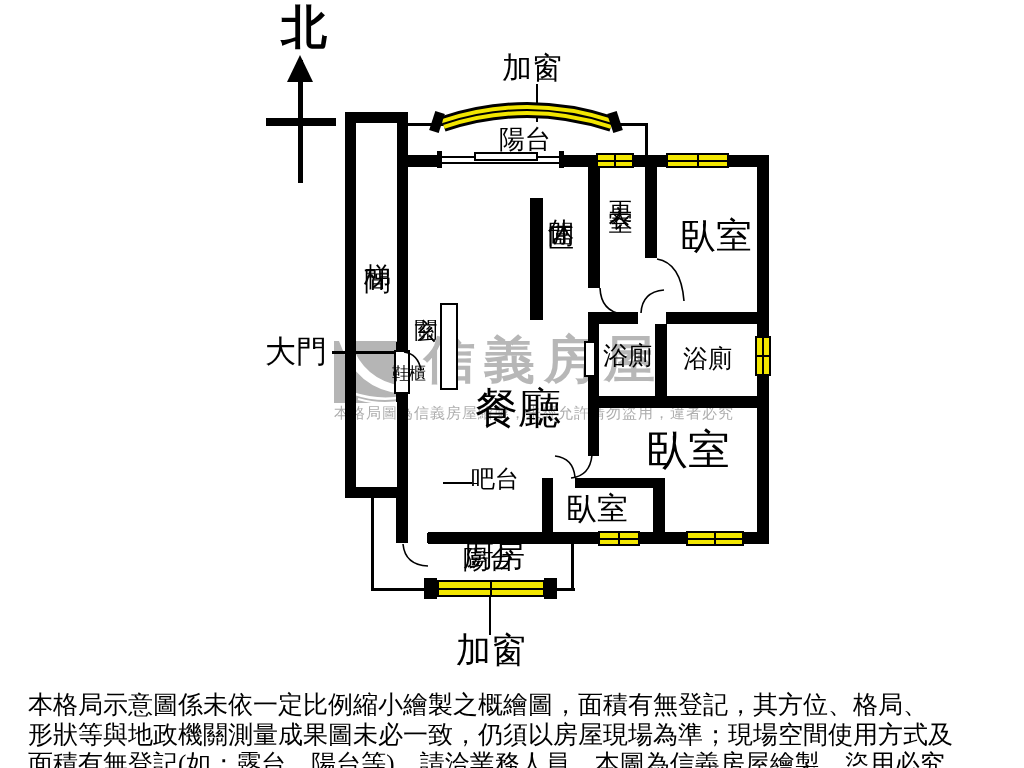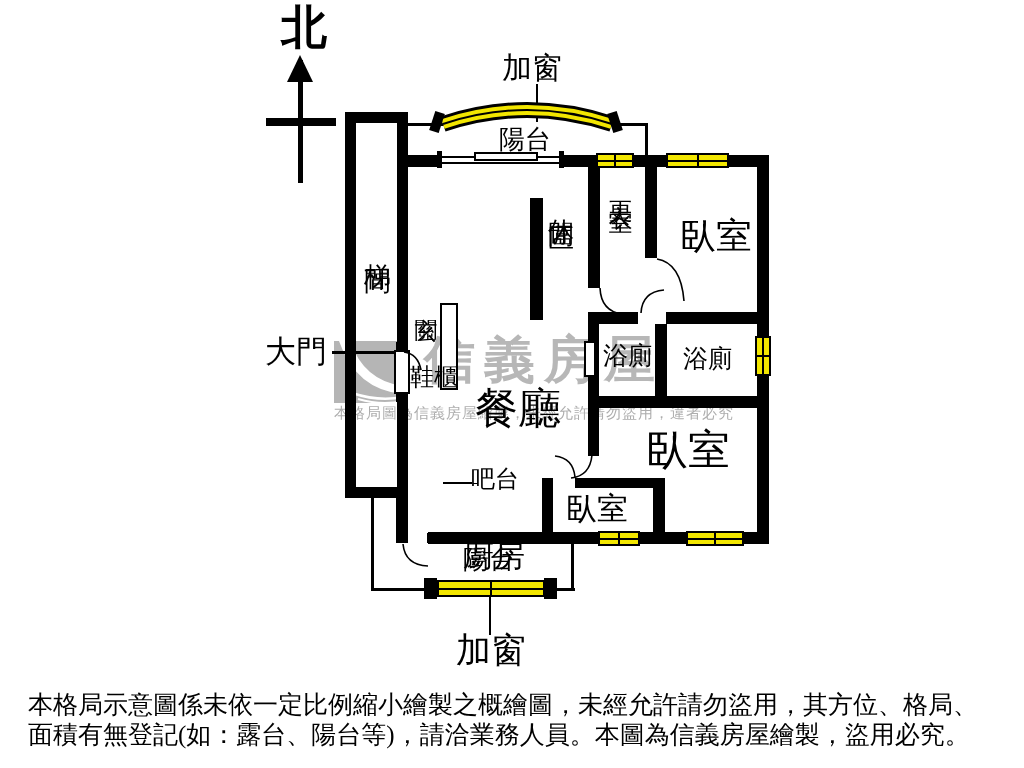--- a/index.html
+++ b/index.html
@@ -126,29 +126,30 @@
   <div class="tl" style="left:266px;top:118px;width:70px;height:8px;"></div>
 
   <div class="lbl" style="left:502px;top:52px;font-size:30px;">加窗</div>
   <div class="lbl" style="left:499px;top:126px;font-size:26px;">陽台</div>
   <div class="lbl vert" style="left:547px;top:198px;font-size:26px;letter-spacing:4px;">休閒區</div>
   <div class="lbl vert" style="left:607px;top:182px;font-size:24px;letter-spacing:4px;">更衣室</div>
   <div class="lbl" style="left:680px;top:217px;font-size:36px;">臥室</div>
   <div class="lbl vert" style="left:363px;top:242px;font-size:27px;letter-spacing:5px;">梯間</div>
   <div class="lbl" style="left:265px;top:336px;font-size:31px;">大門</div>
   <div class="lbl vert" style="left:413px;top:299px;font-size:23px;letter-spacing:2px;">玄關</div>
-  <div class="lbl" style="left:410px;top:365px;font-size:24px;text-align:center;">鞋櫃</div>
+  <div class="lbl" style="left:392px;top:365px;font-size:17px;text-align:center;">鞋櫃</div>
   <div class="lbl" style="left:603px;top:343px;font-size:25px;">浴廁</div>
   <div class="lbl" style="left:683px;top:346px;font-size:25px;">浴廁</div>
   <div class="lbl" style="left:475px;top:386px;font-size:43px;">餐廳</div>
   <div class="lbl" style="left:646px;top:428px;font-size:42px;">臥室</div>
   <div class="lbl" style="left:471px;top:467px;font-size:24px;">吧台</div>
   <div class="lbl" style="left:463px;top:494px;font-size:31px;margin-top:46px;">廚房</div>
   <div class="lbl" style="left:566px;top:493px;font-size:31px;">臥室</div>
   <div class="lbl" style="left:463px;top:546px;font-size:26px;">陽台</div>
   <div class="lbl" style="left:456px;top:632px;font-size:35px;">加窗</div>
 
   <div class="disc">
-    <div>本格局示意圖係未依一定比例縮小繪製之概繪圖，未經允許請勿盜用，其方位、格局、</div>
+    <div>本格局示意圖係未依一定比例縮小繪製之概繪圖，面積有無登記，其方位、格局、</div>
+    <div>形狀等與地政機關測量成果圖未必一致，仍須以房屋現場為準；現場空間使用方式及</div>
     <div>面積有無登記(如：露台、陽台等)，請洽業務人員。本圖為信義房屋繪製，盜用必究。</div>
   </div>
 
 </div>
 
 </body></html>

